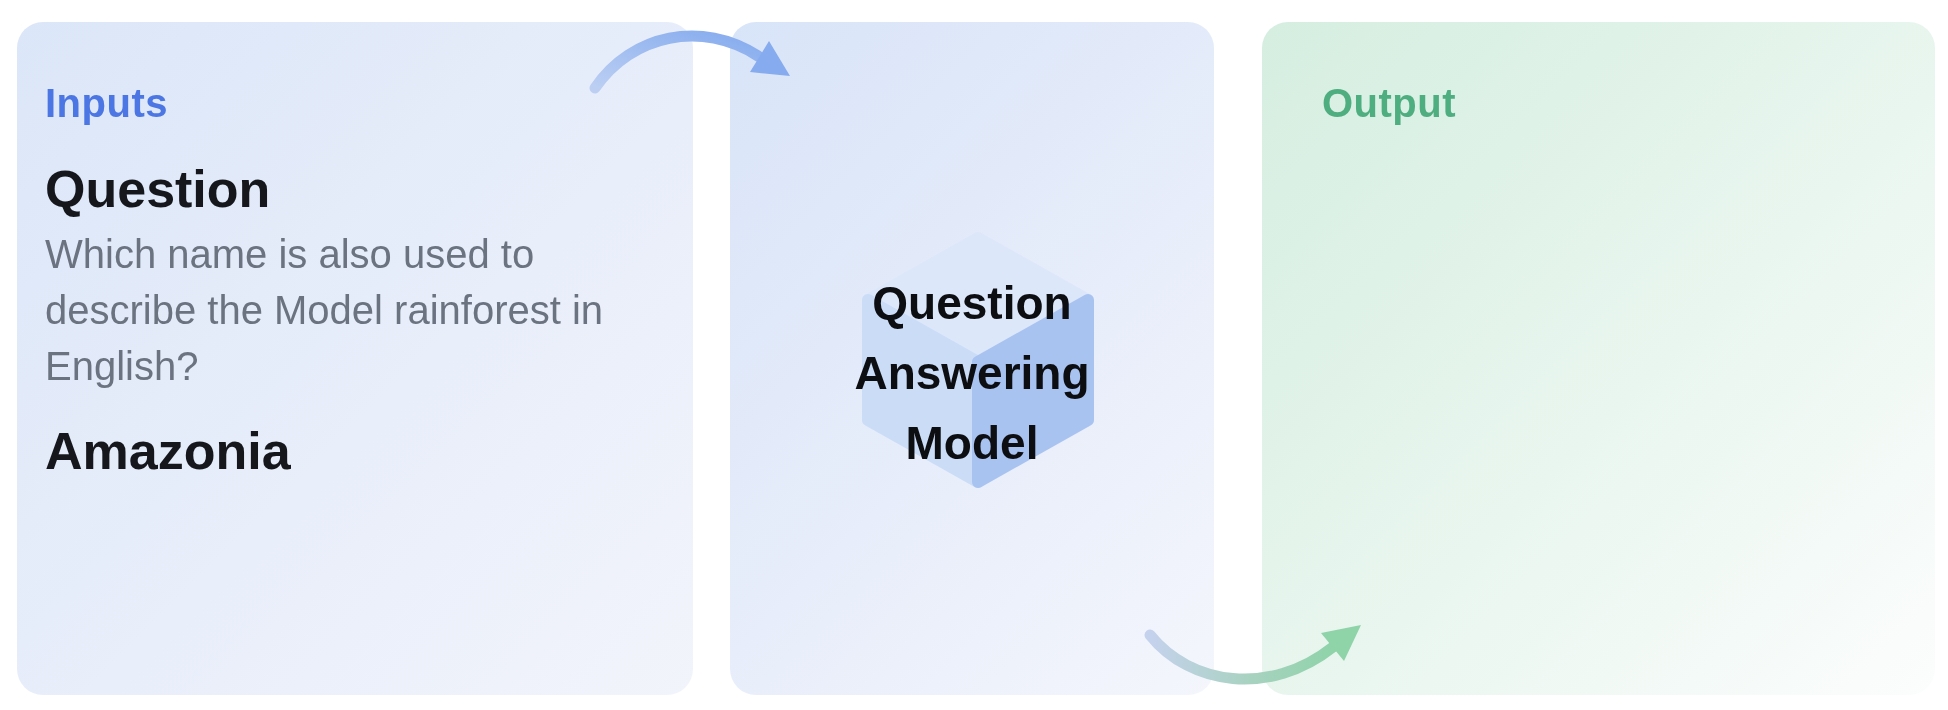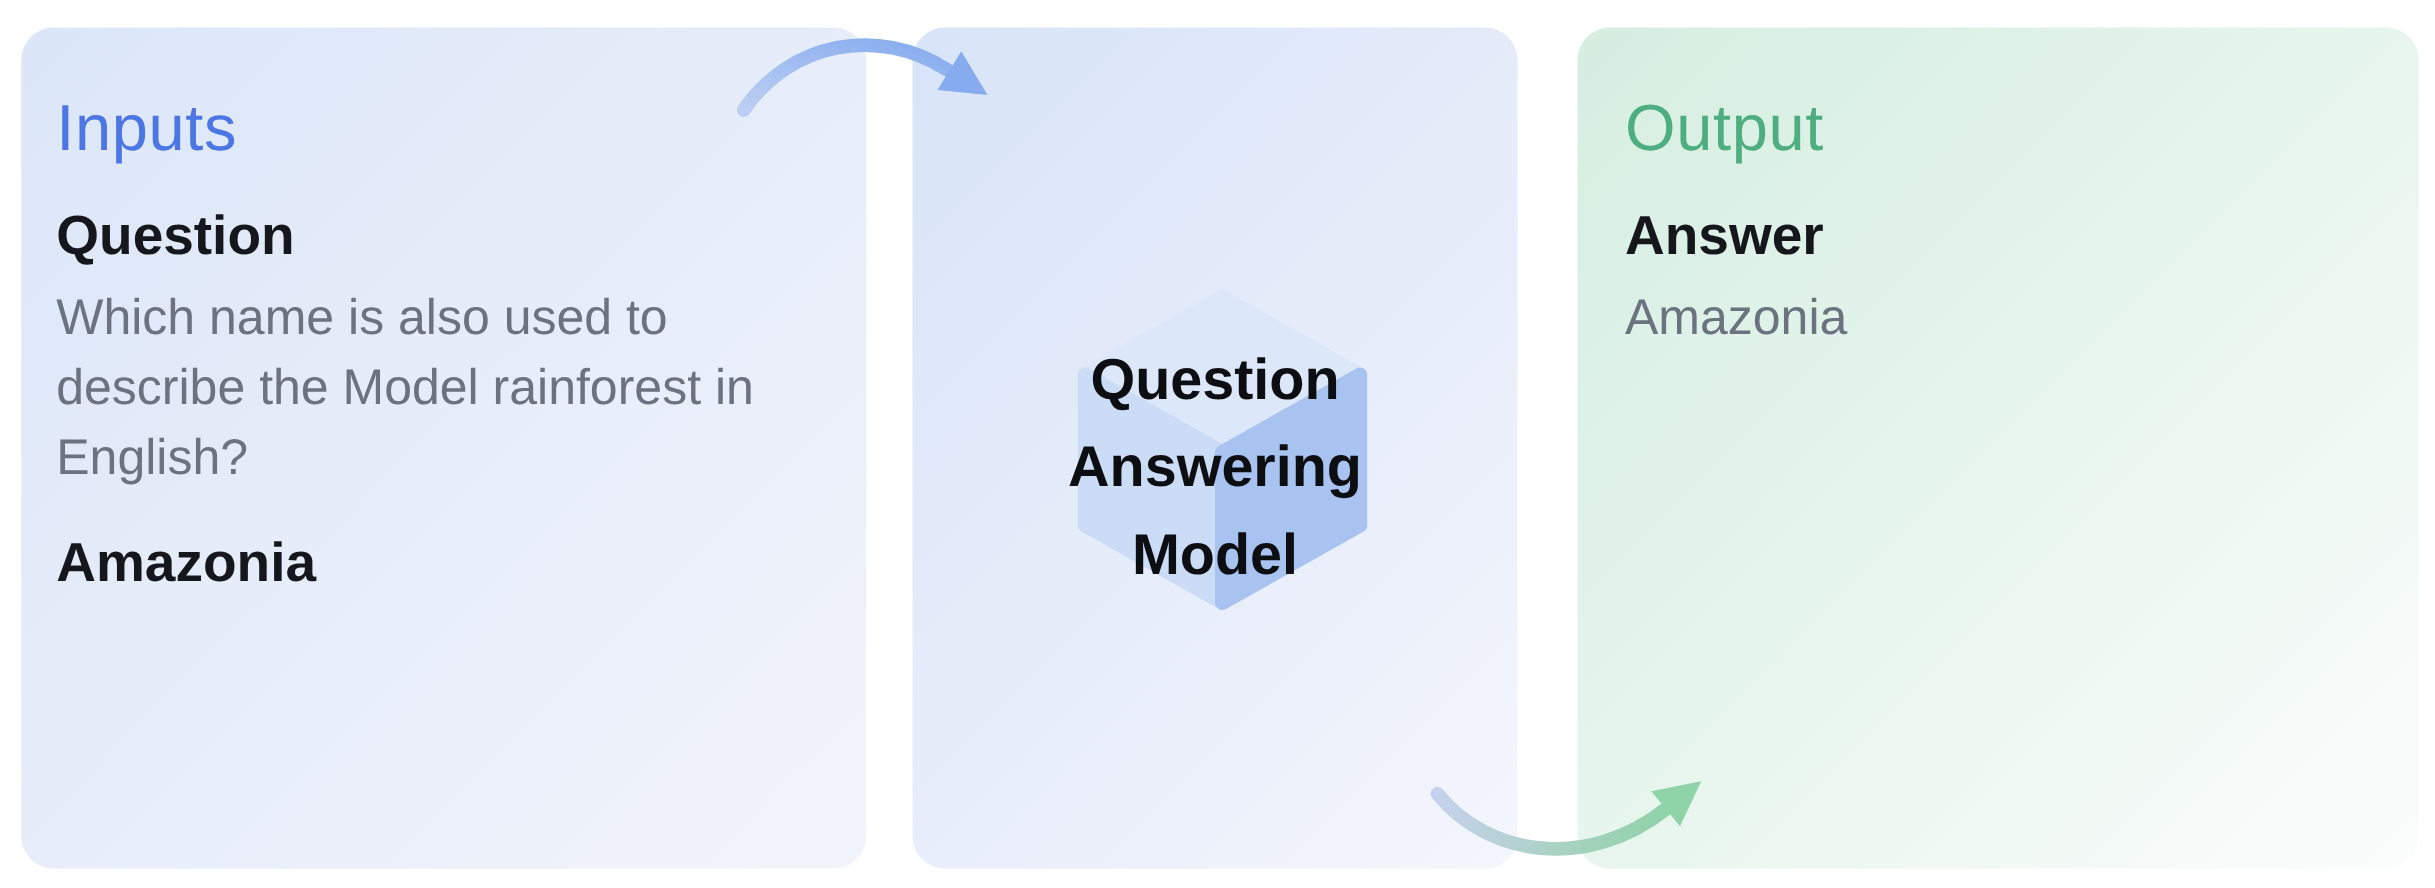--- a/index.html
+++ b/index.html
@@ -24,37 +24,37 @@
     background: linear-gradient(135deg, #dbe6f8 0%, #e8eefa 55%, #f2f4fb 100%);
     padding: 52px 24px 0 28px;
   }
   #panel-model {
     left: 730px; width: 484px;
     background: linear-gradient(135deg, #d8e4f8 0%, #e7edfa 55%, #f4f6fc 100%);
   }
   #panel-output {
     left: 1262px; width: 673px;
     background: linear-gradient(135deg, #d5eee0 0%, #e9f6ef 55%, #fcfdfd 100%);
-    padding: 52px 24px 0 38px;
+    padding: 52px 24px 0 60px;
   }
 
   .panel-title {
     margin: 0;
-    font-size: 52px;
-    font-weight: normal;
+    font-size: 40px;
+    font-weight: bold;
     line-height: 58px;
     letter-spacing: 0.5px;
   }
   #panel-inputs .panel-title { color: #4b76e3; }
   #panel-output .panel-title { color: #4fae7f; }
 
   .field { margin-top: 32px; }
   .field-heading {
     margin: 0 0 12px 0;
-    font-size: 44px;
+    font-size: 52px;
     font-weight: bold;
     line-height: 50px;
     color: #15171c;
   }
   .field-text {
     margin: 0;
     font-size: 40px;
     line-height: 56px;
     color: #6b7280;
     max-width: 632px;
@@ -106,24 +106,20 @@
     <polygon points="6,68 116,130 116,250 6,188" fill="#cbdcf7" stroke="#cbdcf7" stroke-width="12" stroke-linejoin="round"></polygon>
 
     <polygon points="226,68 116,130 116,250 226,188" fill="#a9c3f1" stroke="#a9c3f1" stroke-width="12" stroke-linejoin="round"></polygon>
   </svg>
   <p class="model-label">Question Answering Model</p>
 </section>
 
 <section class="panel" id="panel-output">
   <h2 class="panel-title">Output</h2>
 
-  <div class="field">
-    <h3 class="field-heading">Answer</h3>
-    <p class="field-text">Amazonia</p>
-  </div>
 </section>
 
 <svg class="flow-arrow" id="arrow-top" viewBox="0 0 260 110" xmlns="http://www.w3.org/2000/svg">
   <defs>
     <linearGradient id="gradTop" x1="0%" y1="100%" x2="100%" y2="0%">
       <stop offset="0%" stop-color="#bccff3"></stop>
       <stop offset="100%" stop-color="#85abee"></stop>
     </linearGradient>
   </defs>
   <path d="M 35 78 C 72 24, 142 10, 198 46" fill="none" stroke="url(#gradTop)" stroke-width="11" stroke-linecap="round"></path>

